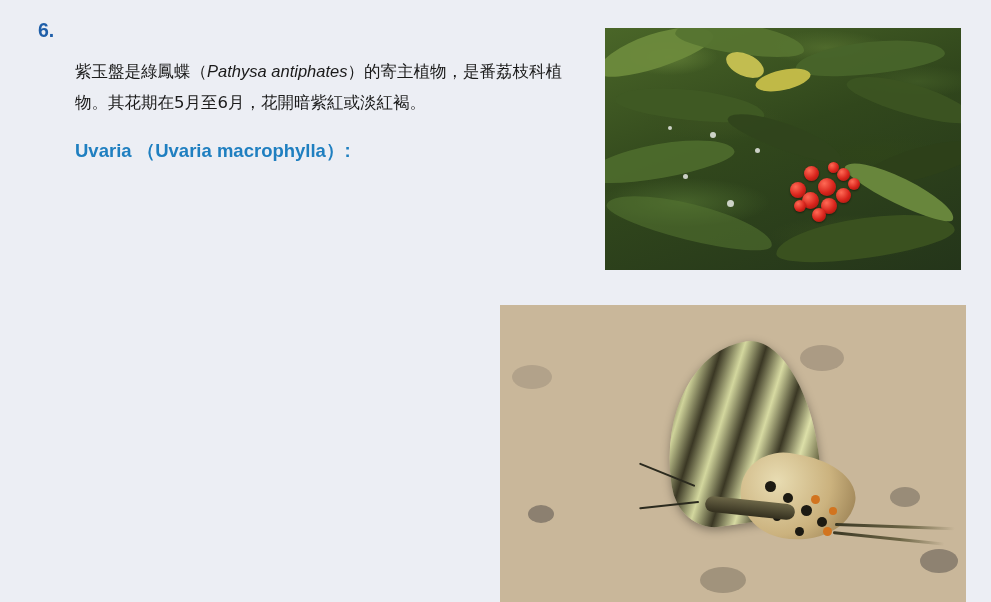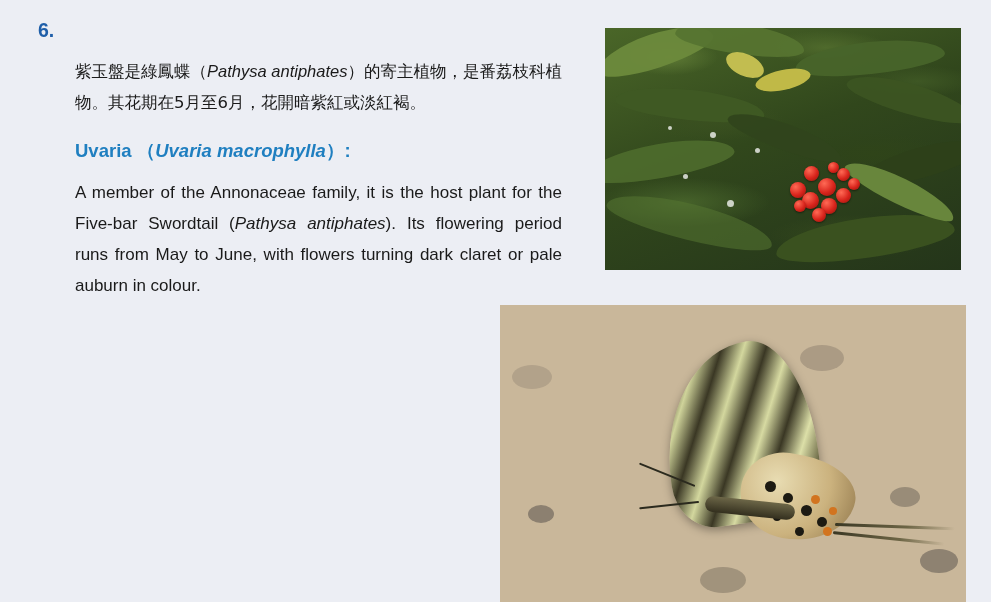--- a/index.html
+++ b/index.html
@@ -66,21 +66,20 @@
   .subheading {
     margin-top: 20px;
     margin-left: 37px;
     width: 490px;
     font-size: 18.5px;
     font-weight: bold;
     color: #1f7fc0;
     line-height: 1.4;
   }
   .subheading .latin-italic {
-    font-style: italic;
   }
 
   .en-para {
     margin-top: 14px;
     margin-left: 37px;
     width: 487px;
     font-size: 17px;
     color: #1a1a1a;
     line-height: 1.82;
     text-align: justify;
@@ -247,23 +246,20 @@
     </div>
 
     <p class="zh-para">
       <span>紫玉盤是綠鳳蝶（</span><span class="it">Pathysa antiphates</span><span>）的寄主植物，是番荔枝科植物。其花期在5月至6月，花開暗紫紅或淡紅褐。</span>
     </p>
 
     <div class="subheading">
       <span>Uvaria （</span><span class="latin-italic">Uvaria macrophylla</span><span>）:</span>
     </div>
 
-    <p class="en-para">
-      <span>A member of the Annonaceae family, it is the host plant for the Five-bar Swordtail (</span><span class="it">Pathysa antiphates</span><span>).  Its flowering period runs from May to June, with flowers turning dark claret or pale auburn in colour.</span>
-    </p>
 
   </div>
 
   <div class="photo photo-fruit">
     <div class="leafy"></div>
 
     <div class="leaf" style="left:-10px; top:6px; width:120px; height:34px; background:#6d8a3c; transform:rotate(-18deg);"></div>
     <div class="leaf" style="left:70px; top:-4px; width:130px; height:30px; background:#567430; transform:rotate(8deg);"></div>
     <div class="leaf" style="left:190px; top:14px; width:150px; height:32px; background:#48642a; transform:rotate(-6deg);"></div>
     <div class="leaf" style="left:240px; top:56px; width:130px; height:30px; background:#3c5422; transform:rotate(16deg);"></div>

